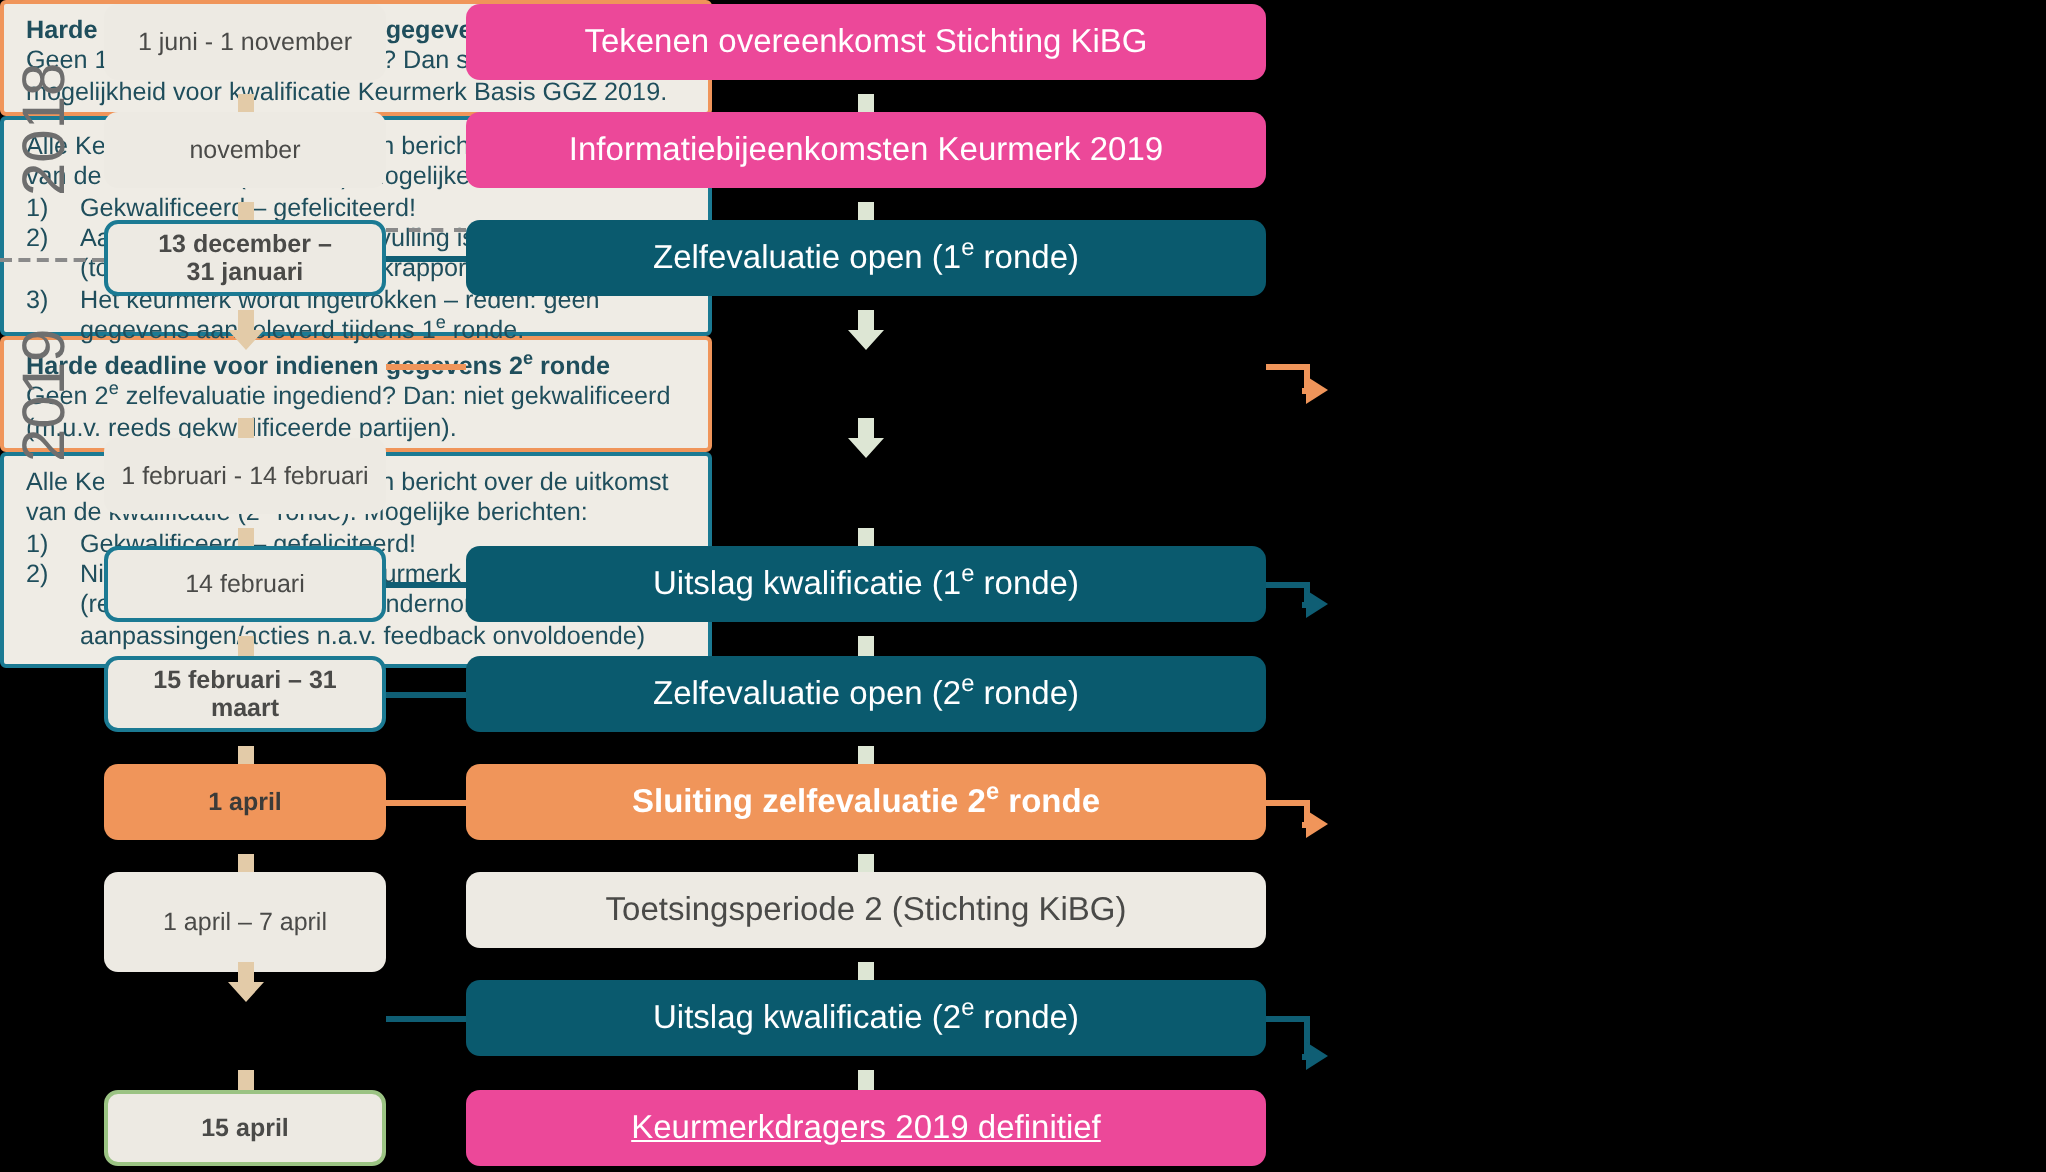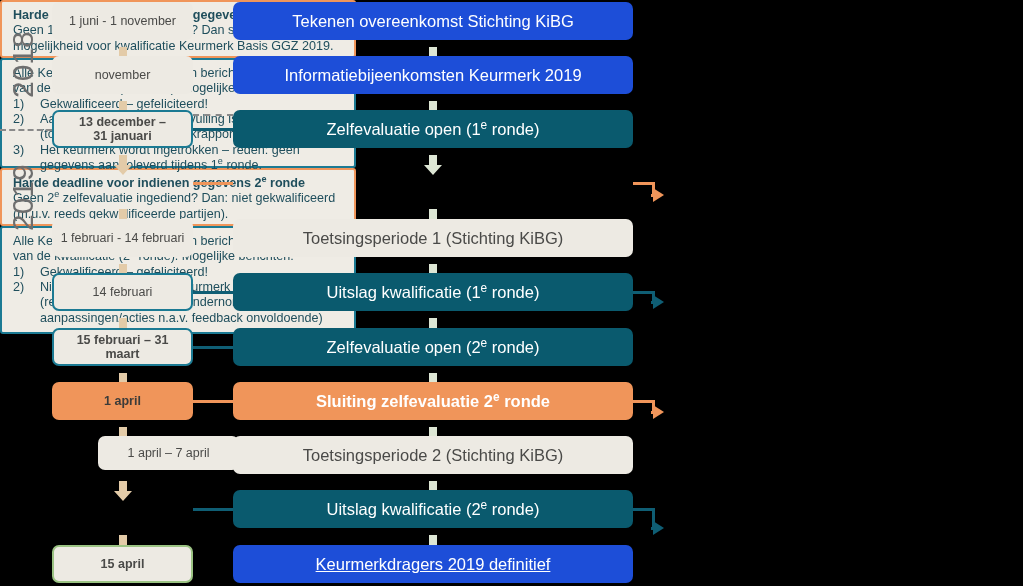--- a/index.html
+++ b/index.html
@@ -55,21 +55,21 @@
     display:block;
     text-align:left;
     border-radius:3px;
     padding:6px 9px 7px 11px;
     line-height:1.22;
     font-size:12.6px;
   }
 
   
   .f-cream{background:#EDEAE3;color:#4a4a48;}
-  .f-green{background:#1d4ed8;color:#ffffff;}
+  .f-green{background:#ec4899;color:#ffffff;}
   .f-teal {background:#0A5A6E;color:#ffffff;}
   .f-orange{background:#F0955A;color:#ffffff;}
   .f-notecream{background:#EFECE5;color:#1f4e5c;}
 
   
   .b-none  {border:1px solid transparent;}
   .b-teal  {border:2px solid #1B7A93;}
   .b-green {border:2px solid #9BC383;}
   .b-orange{border:2px solid #F0955A;}
 
@@ -163,21 +163,21 @@
       </svg>
     </div>
     <div class="box date-box f-orange b-none bold dark-txt" style="top:382px;height:38px;">
       <span>1 april</span>
     </div>
     <div class="arrow" style="left:111.5px;top:426px;">
       <svg viewBox="0 0 22 22">
         <path d="M7 1 H15 V11 H20 L11 21 L2 11 H7 Z" fill="#E3CBA8"></path>
       </svg>
     </div>
-    <div class="box date-box f-cream b-none" style="top:436px;height:34px;margin-left:46px;">
+    <div class="box date-box f-cream b-none" style="top:436px;height:50px;">
       <span>1 april – 7 april</span>
     </div>
     <div class="arrow" style="left:111.5px;top:480px;">
       <svg viewBox="0 0 22 22">
         <path d="M7 1 H15 V11 H20 L11 21 L2 11 H7 Z" fill="#E3CBA8"></path>
       </svg>
     </div>
     <div class="arrow" style="left:111.5px;top:534px;">
       <svg viewBox="0 0 22 22">
         <path d="M7 1 H15 V11 H20 L11 21 L2 11 H7 Z" fill="#E3CBA8"></path>
@@ -207,23 +207,20 @@
     </div>
     <div class="arrow" style="left:422px;top:154px;">
       <svg viewBox="0 0 22 22">
         <path d="M7 1 H15 V11 H20 L11 21 L2 11 H7 Z" fill="#DDE6D4"></path>
       </svg>
     </div>
     <div class="arrow" style="left:422px;top:208px;">
       <svg viewBox="0 0 22 22">
         <path d="M7 1 H15 V11 H20 L11 21 L2 11 H7 Z" fill="#DDE6D4"></path>
       </svg>
-    </div>
-    <div class="box proc-box f-cream b-none" style="top:219px;height:38px;">
-      <span>Toetsingsperiode 1 (Stichting KiBG)</span>
     </div>
     <div class="arrow" style="left:422px;top:263px;">
       <svg viewBox="0 0 22 22">
         <path d="M7 1 H15 V11 H20 L11 21 L2 11 H7 Z" fill="#DDE6D4"></path>
       </svg>
     </div>
     <div class="box proc-box f-teal b-none" style="top:273px;height:38px;">
       <span>Uitslag kwalificatie (1<sup>e</sup> ronde)</span>
     </div>
     <div class="arrow" style="left:422px;top:317px;">

